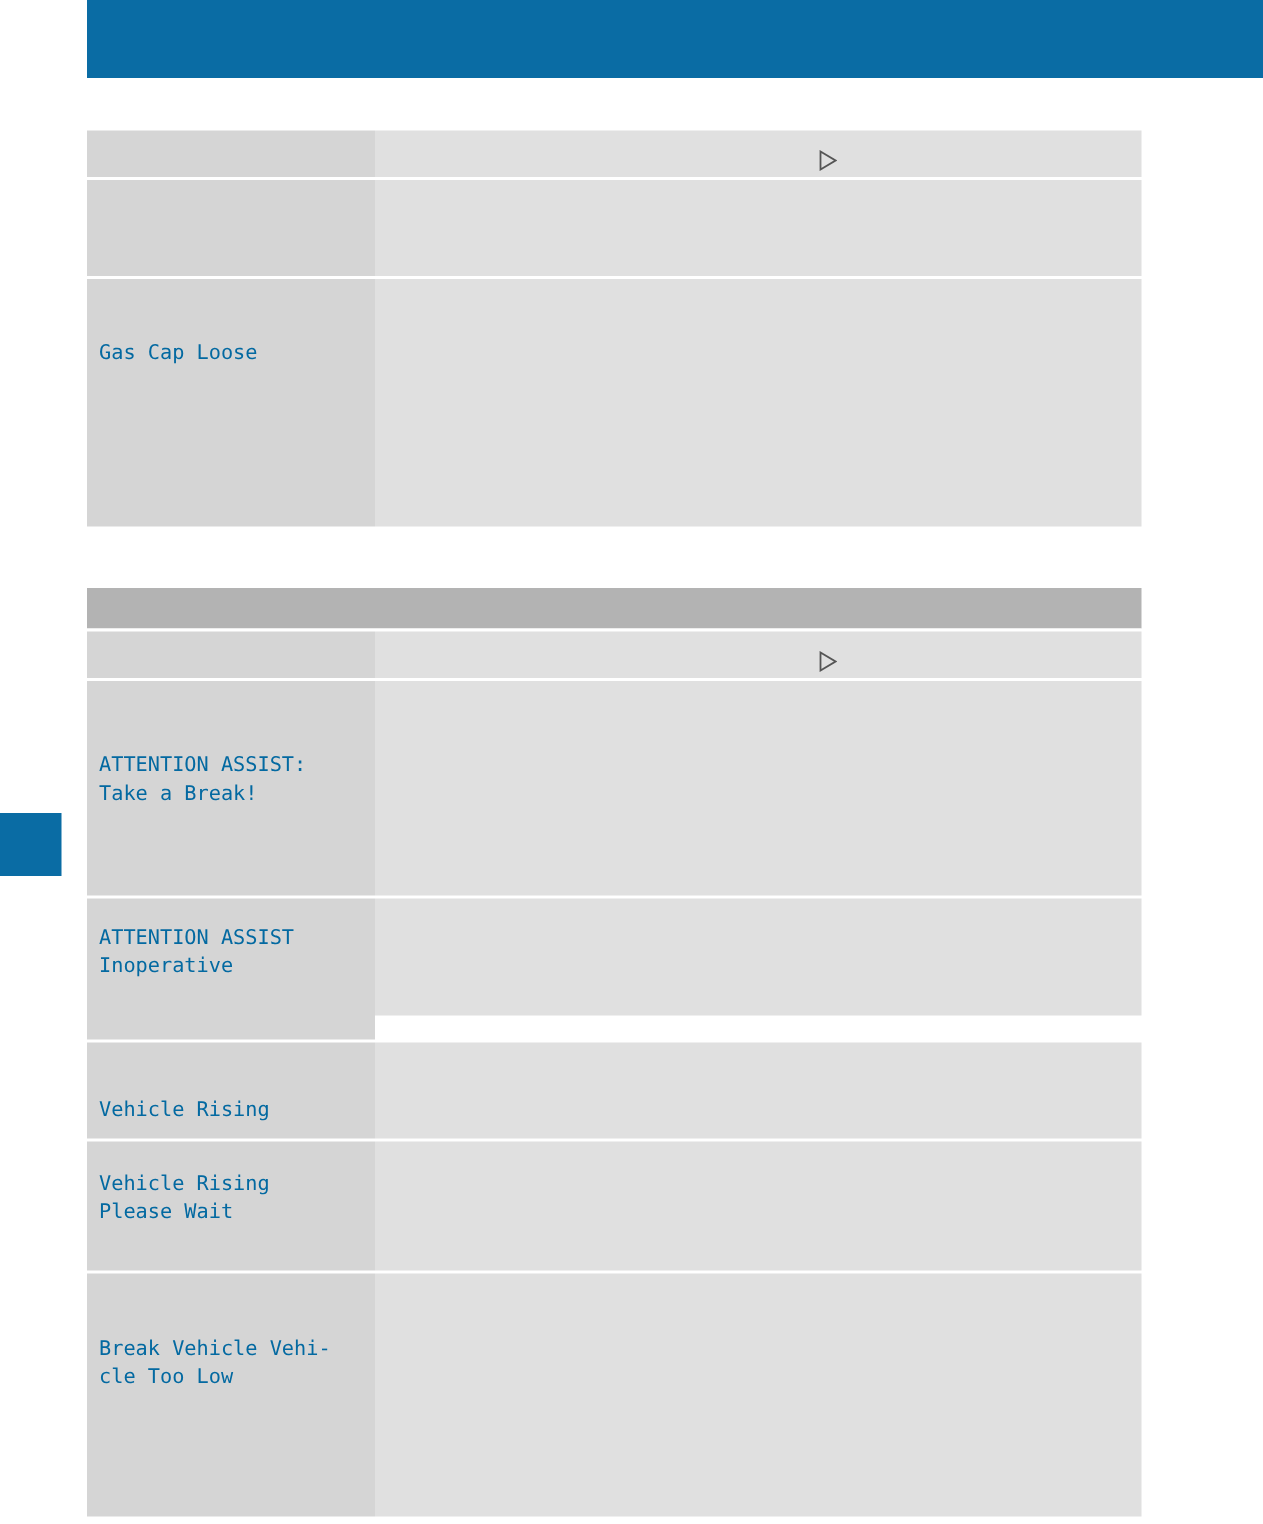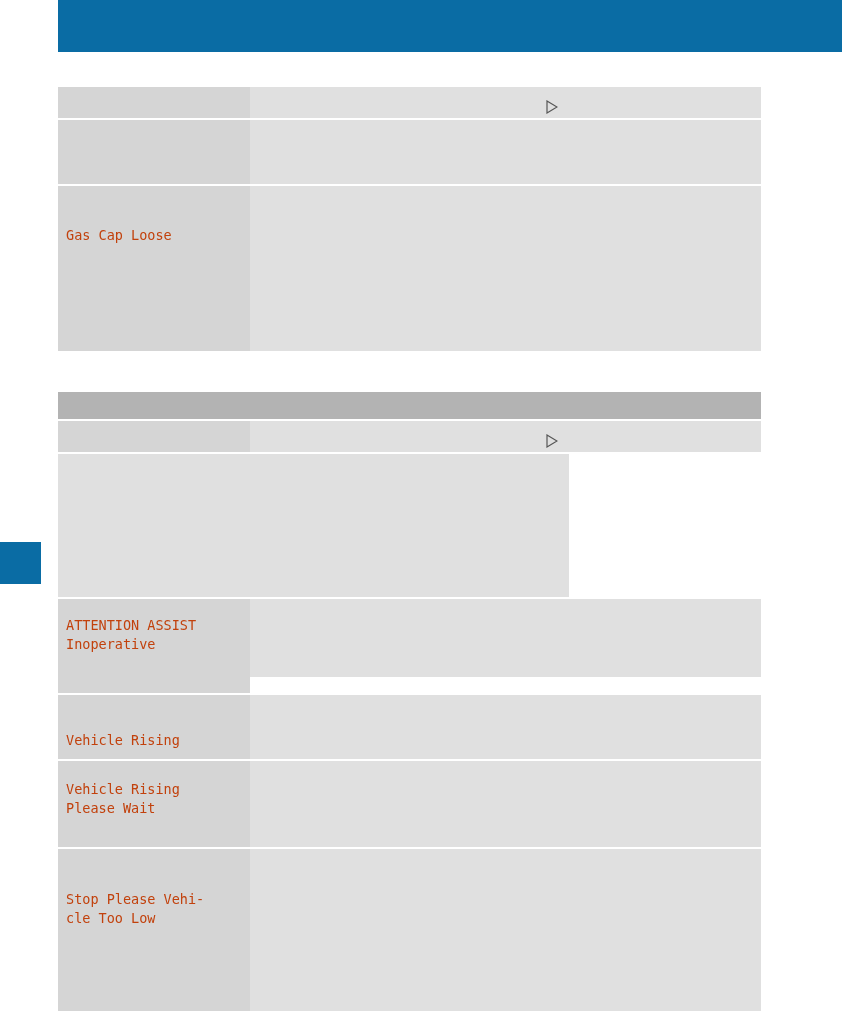--- a/index.html
+++ b/index.html
@@ -98,21 +98,21 @@
     background: #e0e0e0;
   }
   .gap {
     height: 2px;
     width: 703px;
     background: #ffffff;
   }
   .msgtext {
     position: absolute;
     left: 8px;
-    color: #c2410c;
+    color: #0369a1;
     font-family: "DejaVu Sans Mono", monospace;
     font-size: 13.5px;
     line-height: 19px;
     white-space: pre;
   }
   .hdrtext {
     position: absolute;
     left: 8px;
     top: 6px;
     color: #3c3c3c;
@@ -214,20 +214,24 @@
         <svg width="12" height="14" viewBox="0 0 12 14">
             <polygon points="1,1 11,7 1,13" fill="none" stroke="#555555" stroke-width="1.2"></polygon>
           </svg>
       </div>
     </div>
   </div>
 
   <div class="gap"></div>
 
   <div class="row">
+    <div class="col-left" style="height:143px;">
+      <div class="msgtext" style="top:47px;">ATTENTION ASSIST:
+Take a Break!</div>
+    </div>
     <div class="col-right" style="height:143px;">
       <div class="bodytext"></div>
     </div>
   </div>
 
   <div class="gap"></div>
 
   <div class="row">
     <div class="col-left" style="height:94px;">
       <div class="msgtext" style="top:17px;">ATTENTION ASSIST
@@ -258,21 +262,21 @@
     </div>
     <div class="col-right" style="height:86px;">
       <div class="bodytext"></div>
     </div>
   </div>
 
   <div class="gap"></div>
 
   <div class="row">
     <div class="col-left" style="height:162px;">
-      <div class="msgtext" style="top:41px;">Stop Please Vehi-
+      <div class="msgtext" style="top:41px;">Break Vehicle Vehi-
 cle Too Low</div>
     </div>
     <div class="col-right" style="height:162px;">
       <div class="bodytext"></div>
     </div>
   </div>
 
 </div>
 
 </body></html>

